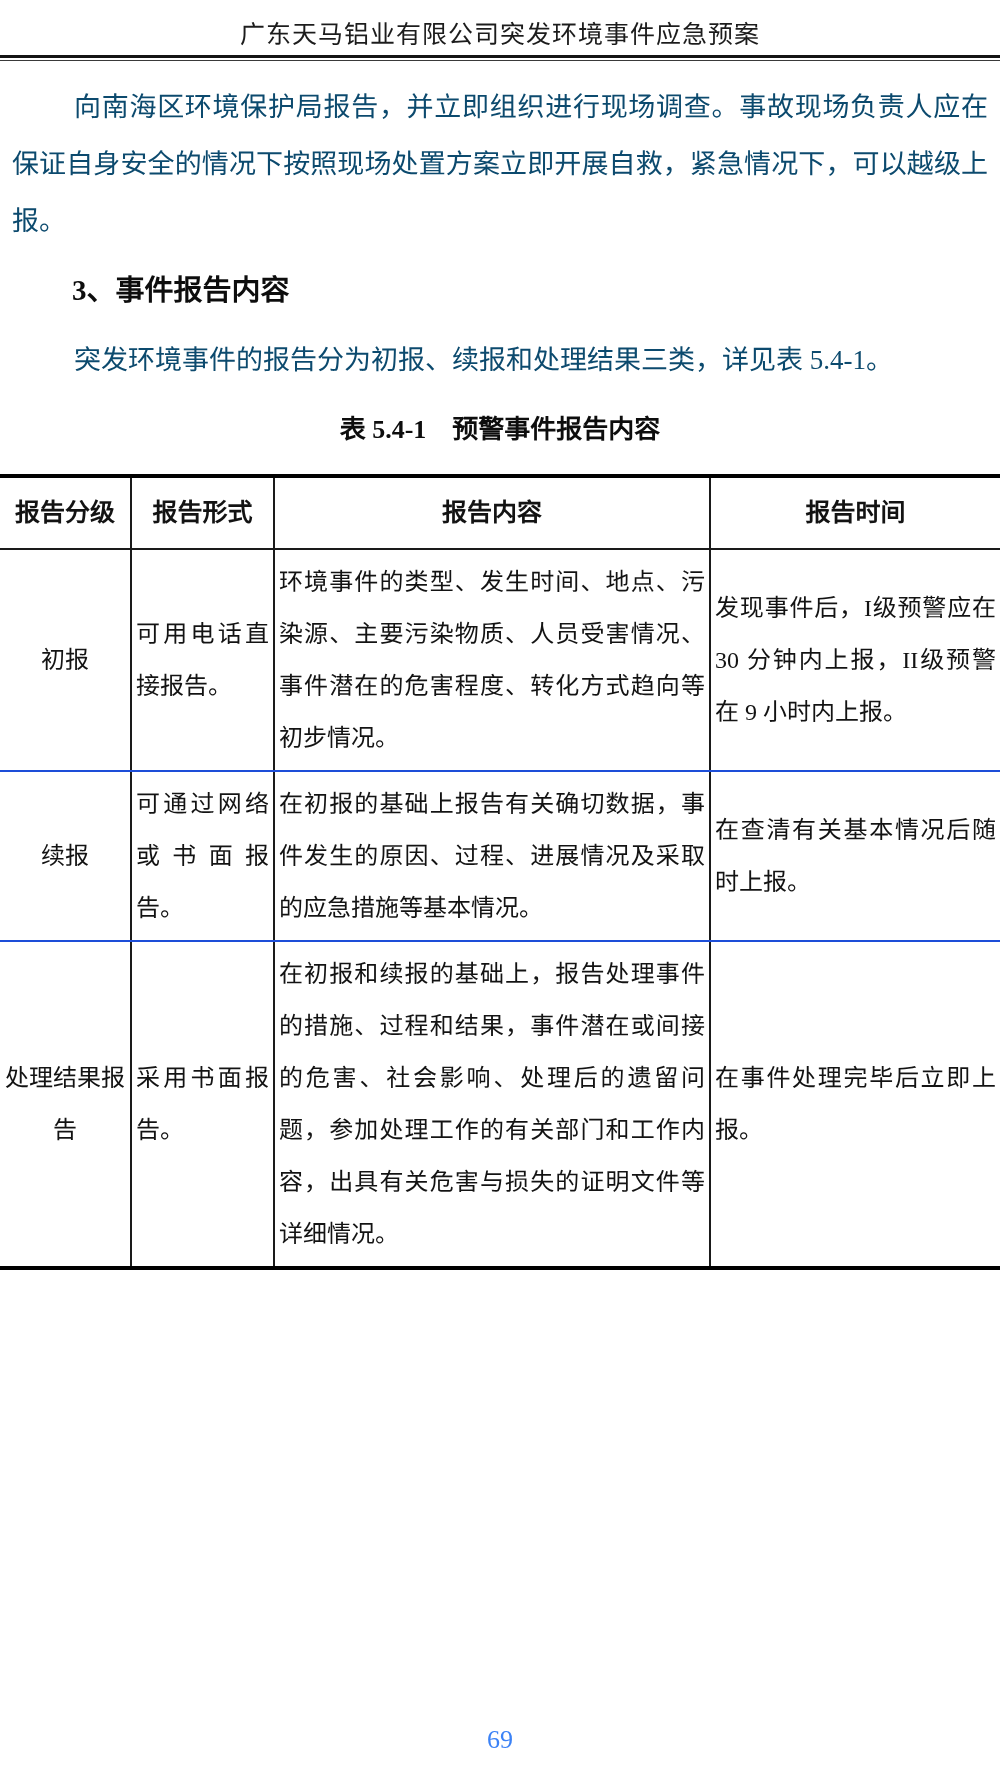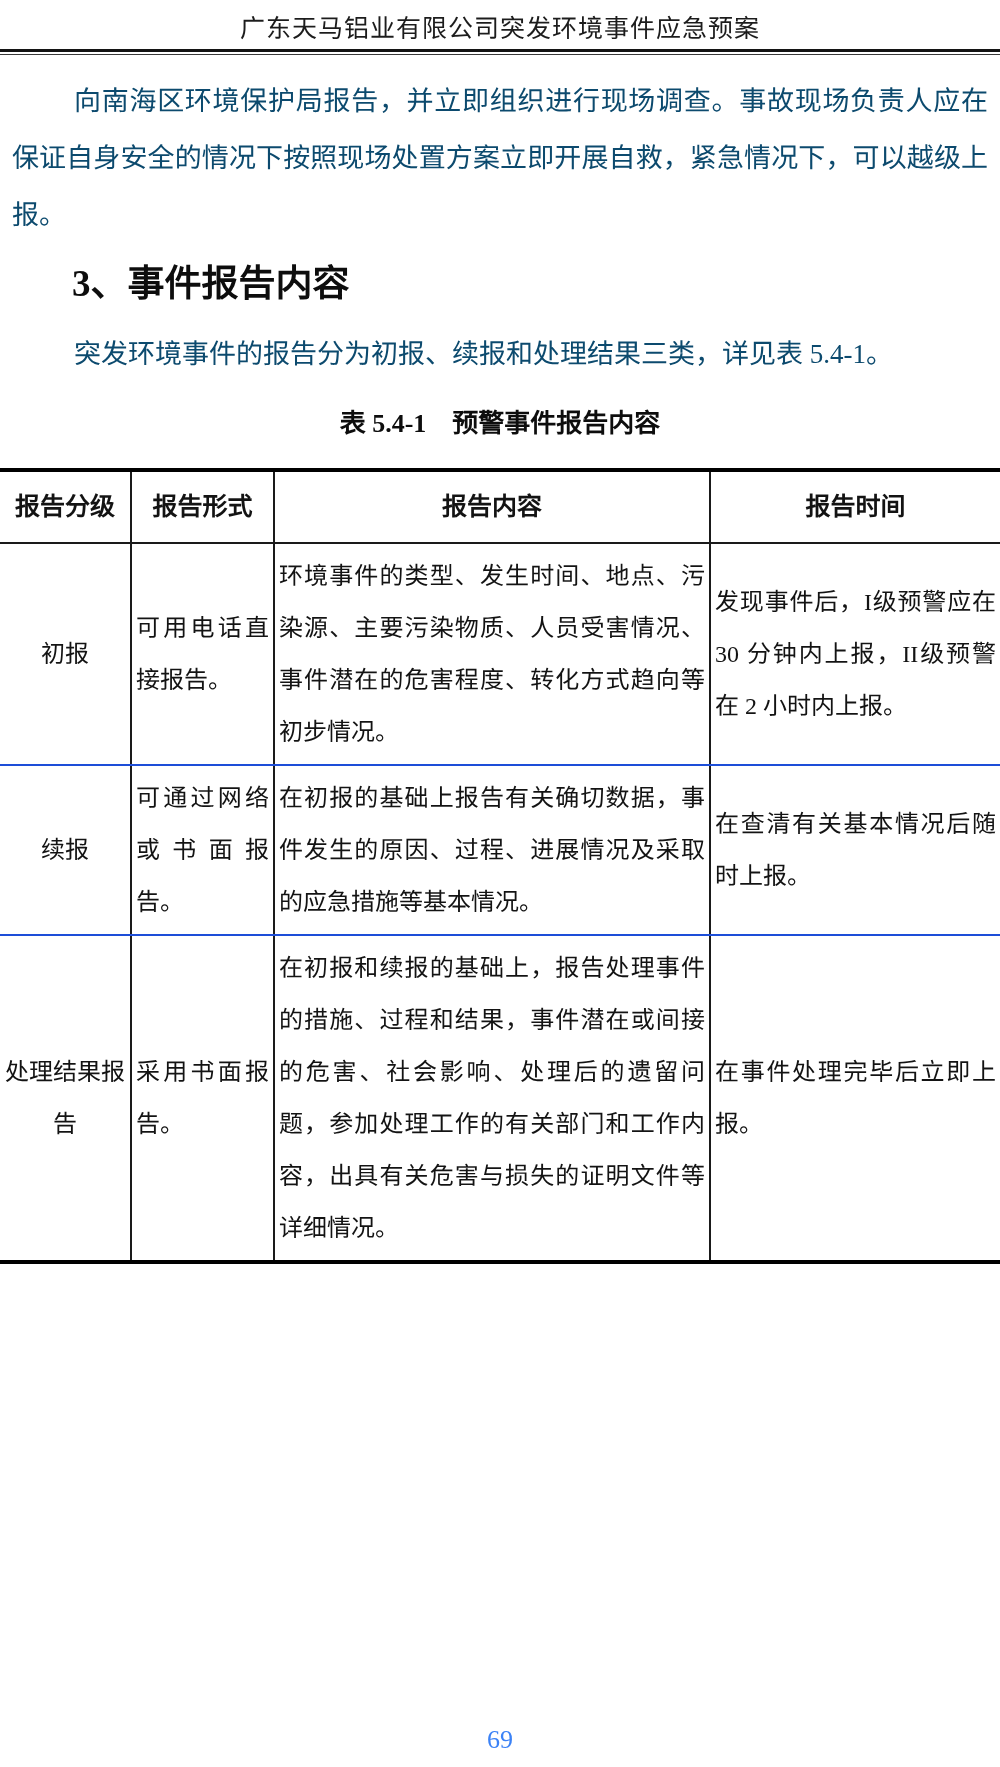--- a/index.html
+++ b/index.html
@@ -13,21 +13,21 @@
     height: 1767px;
     margin: 0 auto;
     background: #ffffff;
     color: #111111;
     font-family: "Liberation Serif", "DejaVu Serif", serif;
     overflow: hidden;
   }
 
   
   .doc-header {
-    padding-top: 14px;
+    padding-top: 20px;
   }
   .doc-header-title {
     text-align: center;
     font-size: 25px;
     line-height: 30px;
     letter-spacing: 1px;
     color: #1c1c1c;
   }
   .header-rule-thick {
     height: 3px;
@@ -44,21 +44,21 @@
   .body-para {
     margin: 18px 12px 0 12px;
     font-size: 27px;
     line-height: 57px;
     text-indent: 62px;
     text-align: justify;
     color: #0c4a6e;
   }
   .section-heading {
     margin: 12px 12px 0 72px;
-    font-size: 37px;
+    font-size: 29px;
     line-height: 56px;
     font-weight: bold;
     color: #0d0d0d;
   }
   .second-para {
     margin-top: 14px;
   }
   .table-caption {
     margin: 12px 0 0 0;
     text-align: center;
@@ -168,21 +168,21 @@
           <th>报告形式</th>
           <th>报告内容</th>
           <th>报告时间</th>
         </tr>
       </thead>
       <tbody>
         <tr class="row-initial">
           <td class="cell-level">初报</td>
           <td class="cell-form">可用电话直接报告。</td>
           <td class="cell-content">环境事件的类型、发生时间、地点、污染源、主要污染物质、人员受害情况、事件潜在的危害程度、转化方式趋向等初步情况。</td>
-          <td class="cell-time">发现事件后，I级预警应在 30 分钟内上报，II级预警在 2 小时内上报。</td>
+          <td class="cell-time">发现事件后，I级预警应在 30 分钟内上报，II级预警在 9 小时内上报。</td>
         </tr>
         <tr class="row-followup">
           <td class="cell-level">续报</td>
           <td class="cell-form">可通过网络或书面报告。</td>
           <td class="cell-content">在初报的基础上报告有关确切数据，事件发生的原因、过程、进展情况及采取的应急措施等基本情况。</td>
           <td class="cell-time">在查清有关基本情况后随时上报。</td>
         </tr>
         <tr class="row-result">
           <td class="cell-level">处理结果报告</td>
           <td class="cell-form">采用书面报告。</td>

